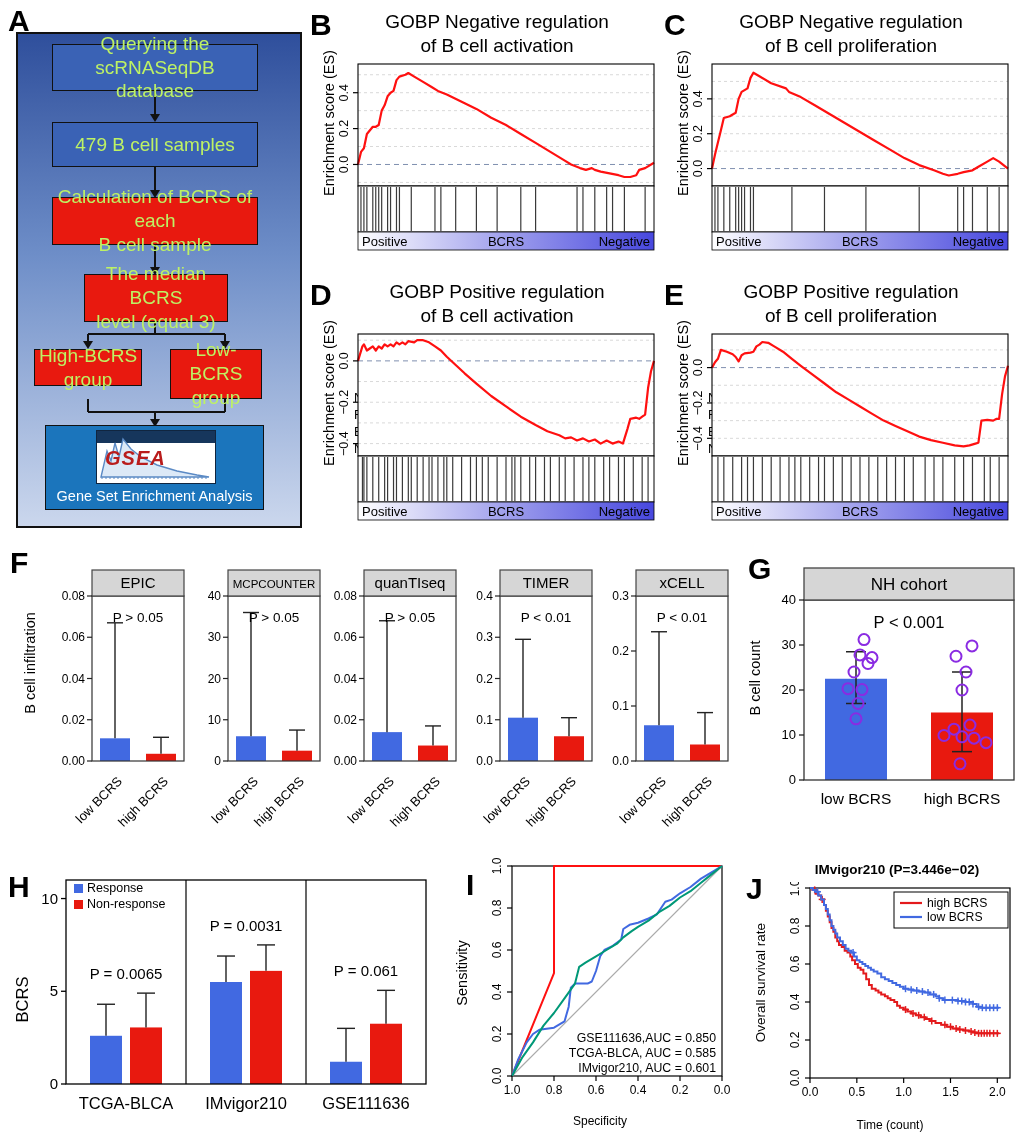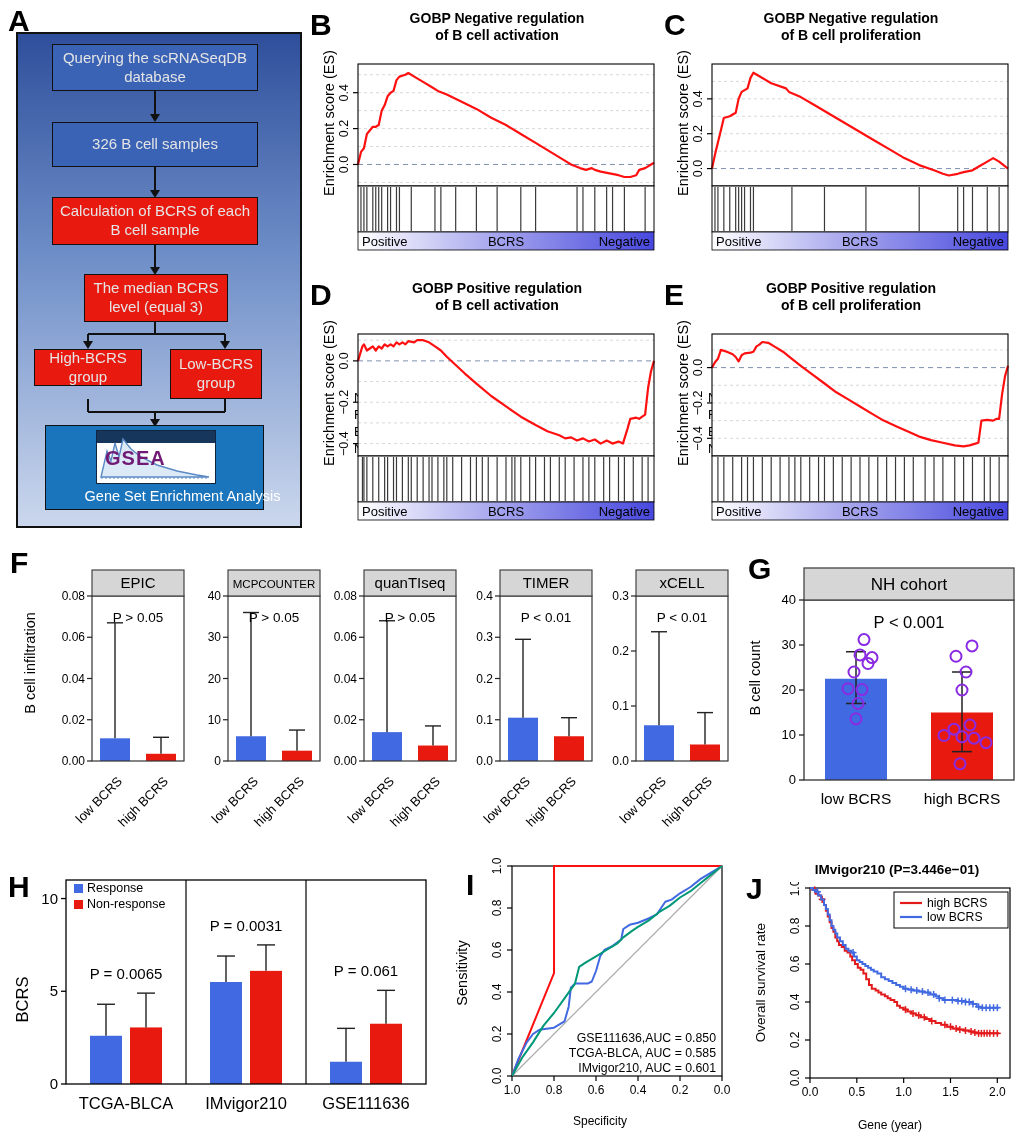--- a/index.html
+++ b/index.html
@@ -7,36 +7,36 @@
           font-family:"Liberation Sans",sans-serif;color:#000;overflow:hidden;}
   #figure svg text{font-family:"Liberation Sans",sans-serif;fill:#000;}
   .panel-label{position:absolute;font-weight:bold;font-size:30px;line-height:1;}
   .chart-svg{position:absolute;}
   .abs{position:absolute;}
   
   #panelA{position:absolute;left:16px;top:32px;width:282px;height:492px;
           border:2px solid #111;
           background:linear-gradient(180deg,#2F4F9C 0%,#6E8EC8 45%,#CBD7ED 100%);}
   .fc-box{position:absolute;display:flex;align-items:center;justify-content:center;
-          text-align:center;color:#e5e5e5;font-size:15px;line-height:1.25;
+          text-align:center;color:#bef264;font-size:19px;line-height:1.25;
           border:1.5px solid #111;white-space:pre-line;box-sizing:border-box;}
   .fc-blue{background:#3A62B5;}
   .fc-red{background:#E8190F;}
   .fc-gsea{position:absolute;background:#1B75BC;border:1.5px solid #111;box-sizing:border-box;}
   .gsea-logo{position:absolute;left:50px;top:4px;width:118px;height:52px;background:#fff;
              border:1px solid #10253F;overflow:hidden;}
   .gsea-logo-strip{position:absolute;left:0;top:0;width:100%;height:12px;background:#16365C;}
   .gsea-logo-text{position:absolute;left:8px;top:16px;font-weight:bold;font-size:20px;
-                  color:#701a75;letter-spacing:1px;}
+                  font-style:italic;color:#b91c1c;letter-spacing:1px;}
   .fc-gsea-label{position:absolute;left:0;bottom:5px;width:100%;text-align:center;
-                 color:#fff;font-size:14.5px;padding-left:28px;}
+                 color:#fff;font-size:14.5px;}
   
   .gsea-panel{position:absolute;width:354px;height:252px;}
   .gsea-title{position:absolute;left:30px;top:4px;width:322px;text-align:center;
-              font-size:14px;line-height:1.24;white-space:pre-line;font-weight:bold;}
+              font-size:19px;line-height:1.24;white-space:pre-line;}
   .gsea-ylab{position:absolute;left:-72px;top:109px;width:190px;text-align:center;
              font-size:14.5px;transform:rotate(-90deg);}
   .gsea-stats{position:absolute;font-size:13px;line-height:1.32;white-space:pre-line;}
   .gsea-stats.tr{top:60px;right:8px;text-align:right;}
   .gsea-stats.bl{left:48px;top:114px;text-align:left;font-size:12.8px;}
   
   .vlab{position:absolute;transform:rotate(-90deg);text-align:center;font-size:14.5px;}
   .xlab{position:absolute;text-align:center;font-size:12px;}
   .km-title{position:absolute;text-align:center;font-weight:bold;font-size:13.5px;}
 </style>
@@ -57,21 +57,21 @@
         <polygon points="132,80 142,80 137,88"></polygon>
         <polygon points="132,156 142,156 137,164"></polygon>
         <polygon points="132,233 142,233 137,241"></polygon>
         <polygon points="65,307 75,307 70,315"></polygon>
         <polygon points="202,307 212,307 207,315"></polygon>
         <polygon points="132,385 142,385 137,393"></polygon>
       </g>
     </svg>
     <div class="fc-box fc-blue" style="left:34px;top:10px;width:206px;height:47px">Querying the scRNASeqDB
 database</div>
-    <div class="fc-box fc-blue" style="left:34px;top:88px;width:206px;height:45px">326 B cell samples</div>
+    <div class="fc-box fc-blue" style="left:34px;top:88px;width:206px;height:45px">479 B cell samples</div>
     <div class="fc-box fc-red" style="left:34px;top:163px;width:206px;height:48px">Calculation of BCRS of each
 B cell sample</div>
     <div class="fc-box fc-red" style="left:66px;top:240px;width:144px;height:48px">The median BCRS
 level (equal 3)</div>
     <div class="fc-box fc-red" style="left:16px;top:315px;width:108px;height:37px">High-BCRS
 group</div>
     <div class="fc-box fc-red" style="left:152px;top:315px;width:92px;height:50px">Low-BCRS
 group</div>
     <div class="fc-gsea" style="left:27px;top:391px;width:219px;height:85px">
       <div class="gsea-logo">
@@ -628,21 +628,21 @@
         <text x="33" y="8" font-size="12" text-anchor="middle" transform="rotate(-90 33 8)">1.0</text>
         <text x="248" y="184" font-size="12.3" text-anchor="end" fill="#FF1010">GSE111636,AUC = 0.850</text>
         <text x="248" y="199" font-size="12.3" text-anchor="end" fill="#4169E1">TCGA-BLCA, AUC = 0.585</text>
         <text x="248" y="214" font-size="12.3" text-anchor="end" fill="#009877">IMvigor210, AUC = 0.601</text>
       </svg>
     <div class="xlab" style="left:28px;top:266px;width:264px">Specificity</div>
   </div>
 
   <div class="abs" style="left:740px;top:848px;width:280px;height:288px">
     <div class="panel-label" style="left:6px;top:26px">J</div>
-    <div class="km-title" style="left:34px;top:14px;width:246px">IMvigor210 (P=3.446e−01)</div>
+    <div class="km-title" style="left:34px;top:14px;width:246px">IMvigor210 (P=3.446e−02)</div>
     <div class="vlab" style="left:-65px;top:127px;width:170px;font-size:13.5px">Overall survival rate</div>
     <svg id="svgJ" class="chart-svg" style="left:24px;top:34px" width="252" height="232">
         <rect x="46" y="6" width="200" height="190" fill="#fff" stroke="#000" stroke-width="1.2"></rect>
         <path d="M46.0 6.0H48.8V7.9H51.6V11.7H54.4V13.6H57.2V17.4H60.0V23.1H61.9V28.8H63.8V34.5H65.7V40.2H67.5V45.9H69.4V49.7H71.3V55.4H73.2V59.2H75.0V63.0H77.8V64.9H80.7V68.7H83.5V70.6H86.3V74.4H88.1V78.2H91.0V82.0H93.8V85.8H96.6V87.7H99.4V91.5H102.2V97.2H105.0V102.9H107.8V106.7H111.6V108.6H114.4V110.5H117.2V112.4H120.9V114.3H123.7V116.2H126.5V118.1H130.3V120.0H133.1V123.8H135.9V125.7H139.7V127.6H143.4V129.5H147.2V131.4H151.8V133.3H156.5V135.2H161.2V137.1H165.9V139.0H171.5V140.9H177.1V142.8H182.7V144.7H188.4V146.6H194.0V147.6H199.6V148.5H205.2V149.4H209.0V150.4H212.7V151.3H235.2V151.3" fill="none" stroke="#E31A1C" stroke-width="2"></path>
         <line x1="47.1829268292683" y1="7.900000000000006" x2="54.1829268292683" y2="7.900000000000006" stroke="#E31A1C" stroke-width="1.5"></line>
         <line x1="50.6829268292683" y1="4.400000000000006" x2="50.6829268292683" y2="11.400000000000006" stroke="#E31A1C" stroke-width="1.5"></line>
         <line x1="54.67560975609756" y1="17.400000000000006" x2="61.67560975609756" y2="17.400000000000006" stroke="#E31A1C" stroke-width="1.5"></line>
         <line x1="58.17560975609756" y1="13.900000000000006" x2="58.17560975609756" y2="20.900000000000006" stroke="#E31A1C" stroke-width="1.5"></line>
         <line x1="138.0317073170732" y1="127.60000000000001" x2="145.0317073170732" y2="127.60000000000001" stroke="#E31A1C" stroke-width="1.5"></line>
         <line x1="141.5317073170732" y1="124.10000000000001" x2="141.5317073170732" y2="131.10000000000002" stroke="#E31A1C" stroke-width="1.5"></line>
@@ -748,16 +748,16 @@
         <line x1="41" y1="44" x2="46" y2="44" stroke="#000" stroke-width="1.2"></line>
         <text x="35" y="44" font-size="12" text-anchor="middle" transform="rotate(-90 35 44)">0.8</text>
         <line x1="41" y1="6" x2="46" y2="6" stroke="#000" stroke-width="1.2"></line>
         <text x="35" y="6" font-size="12" text-anchor="middle" transform="rotate(-90 35 6)">1.0</text>
         <rect x="130" y="10" width="114" height="36" fill="#fff" stroke="#000" stroke-width="1"></rect>
         <line x1="136" y1="21" x2="158" y2="21" stroke="#E31A1C" stroke-width="2.2"></line>
         <text x="163" y="25" font-size="12.2">high BCRS</text>
         <line x1="136" y1="35" x2="158" y2="35" stroke="#4169E1" stroke-width="2.2"></line>
         <text x="163" y="39" font-size="12.2">low BCRS</text>
       </svg>
-    <div class="xlab" style="left:24px;top:270px;width:252px">Gene (year)</div>
+    <div class="xlab" style="left:24px;top:270px;width:252px">Time (count)</div>
   </div>
 
 </div>
 
 </body></html>

